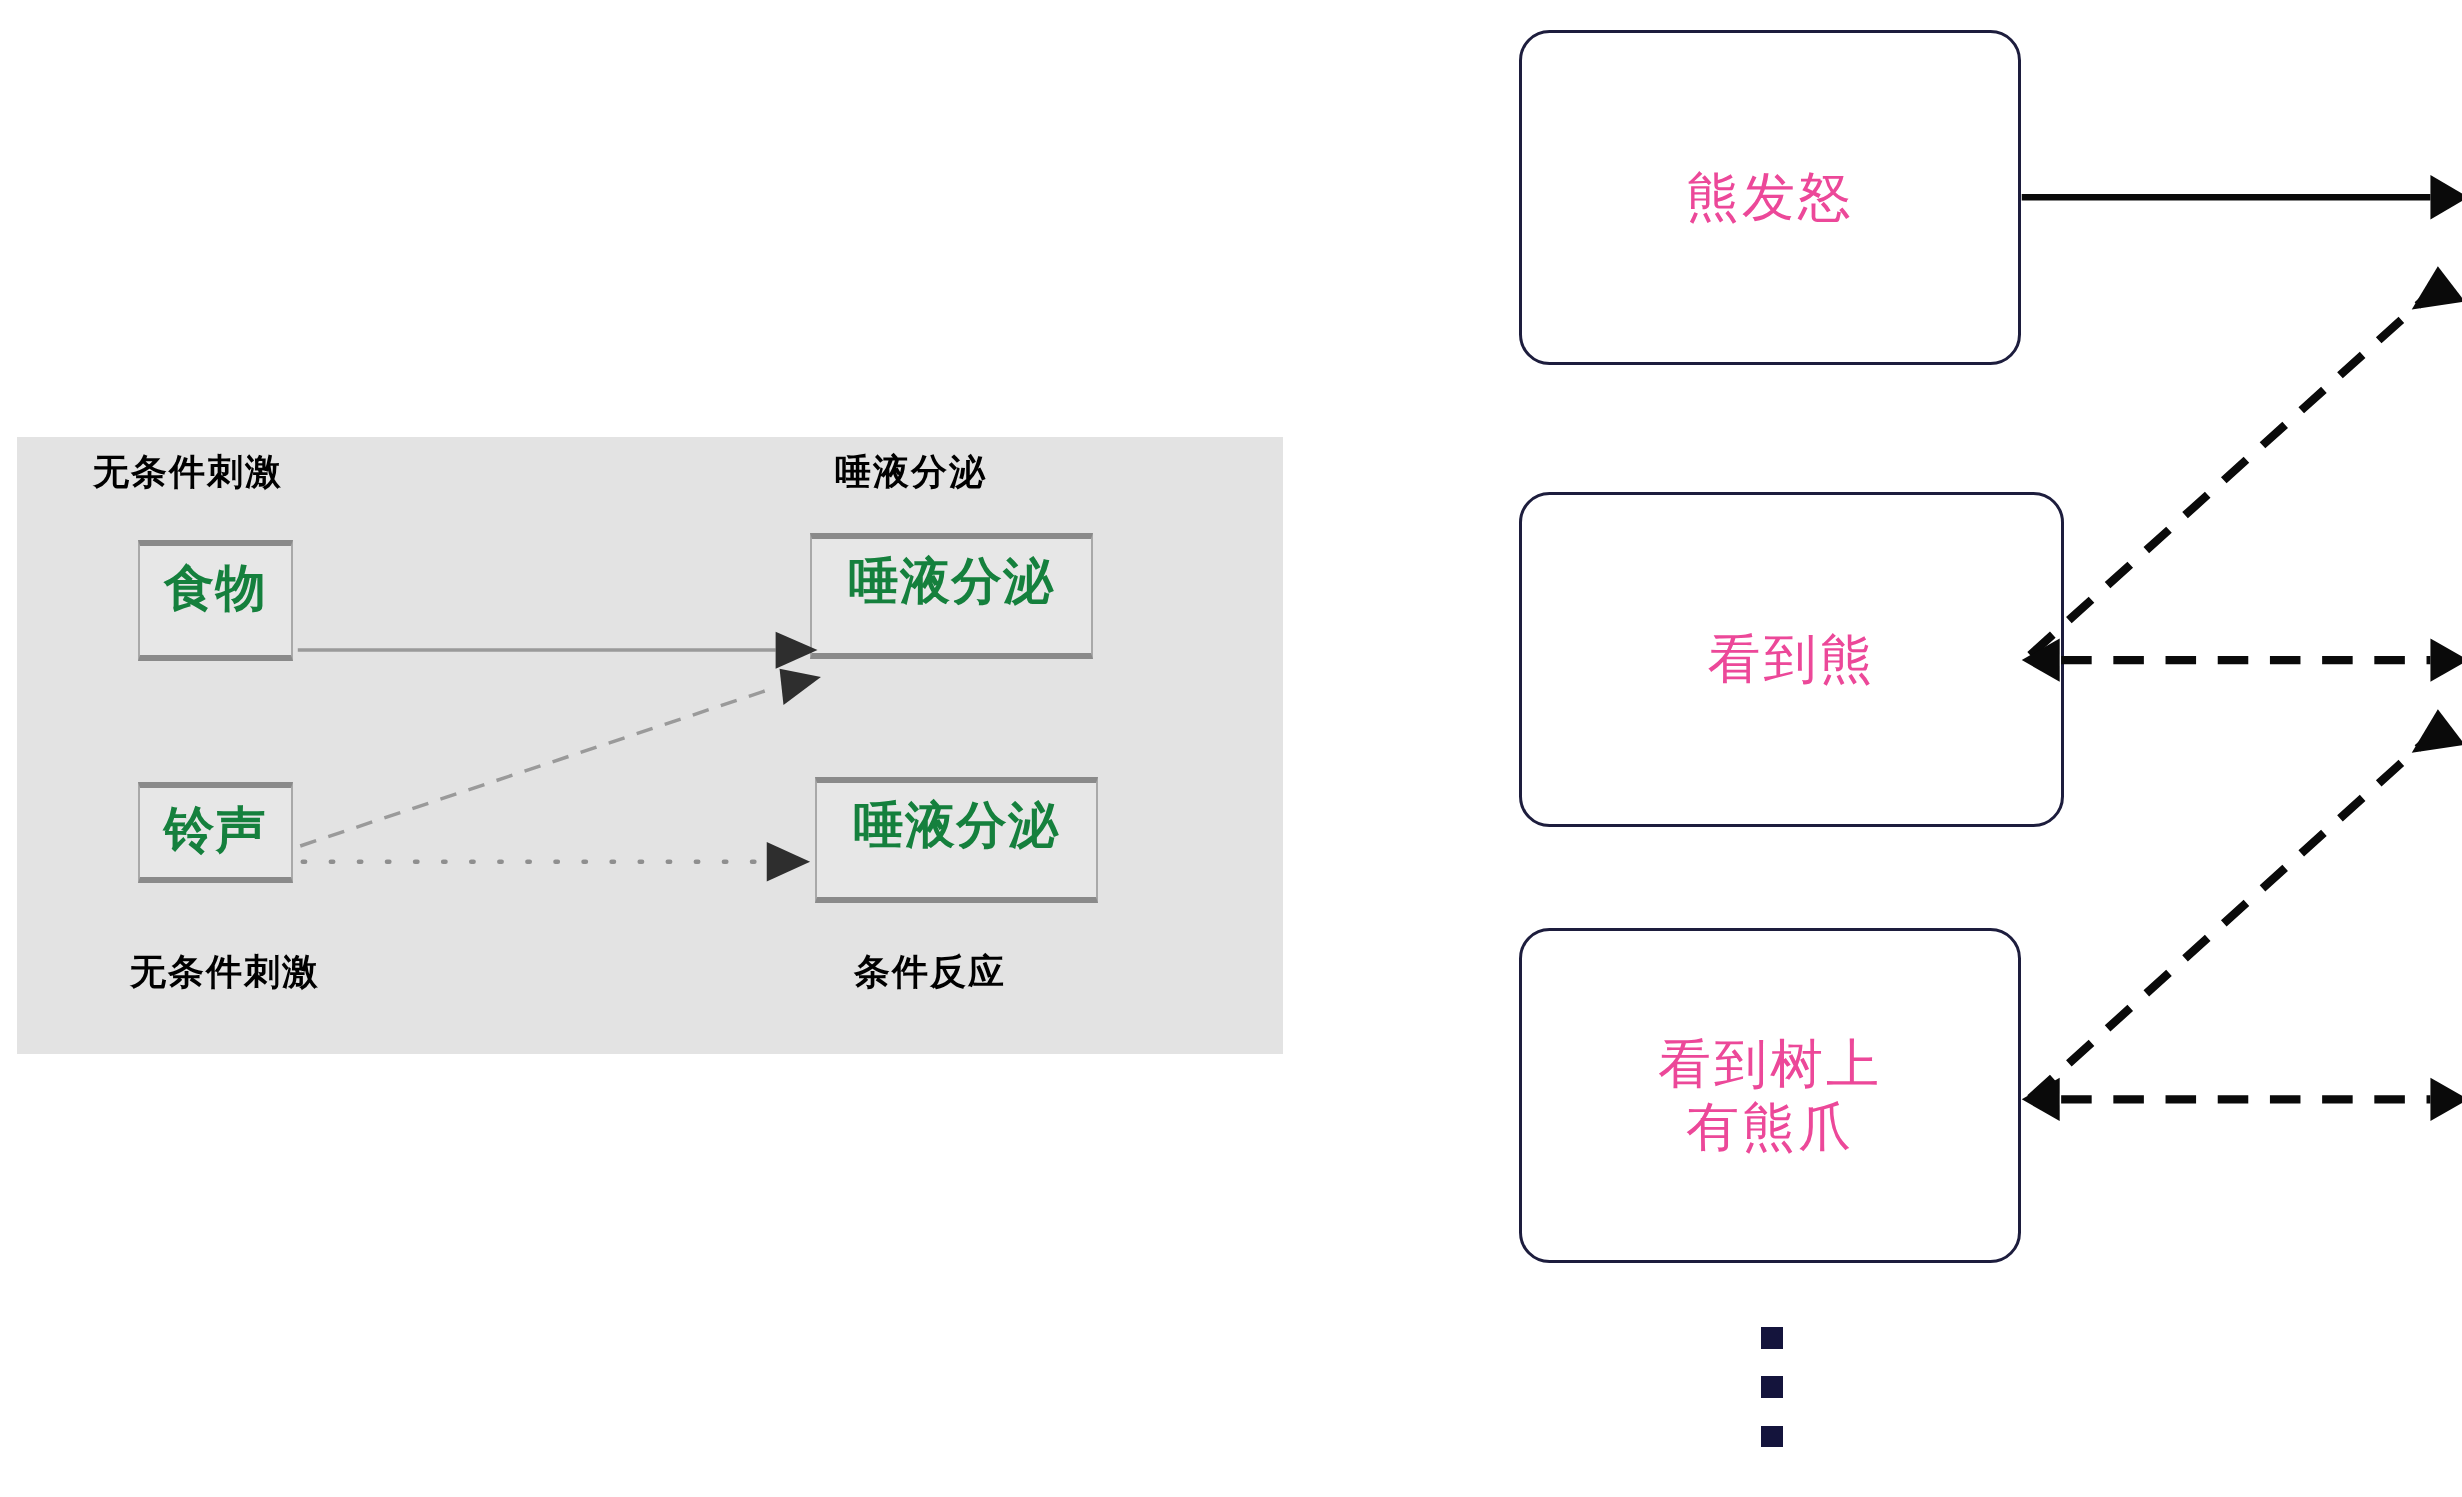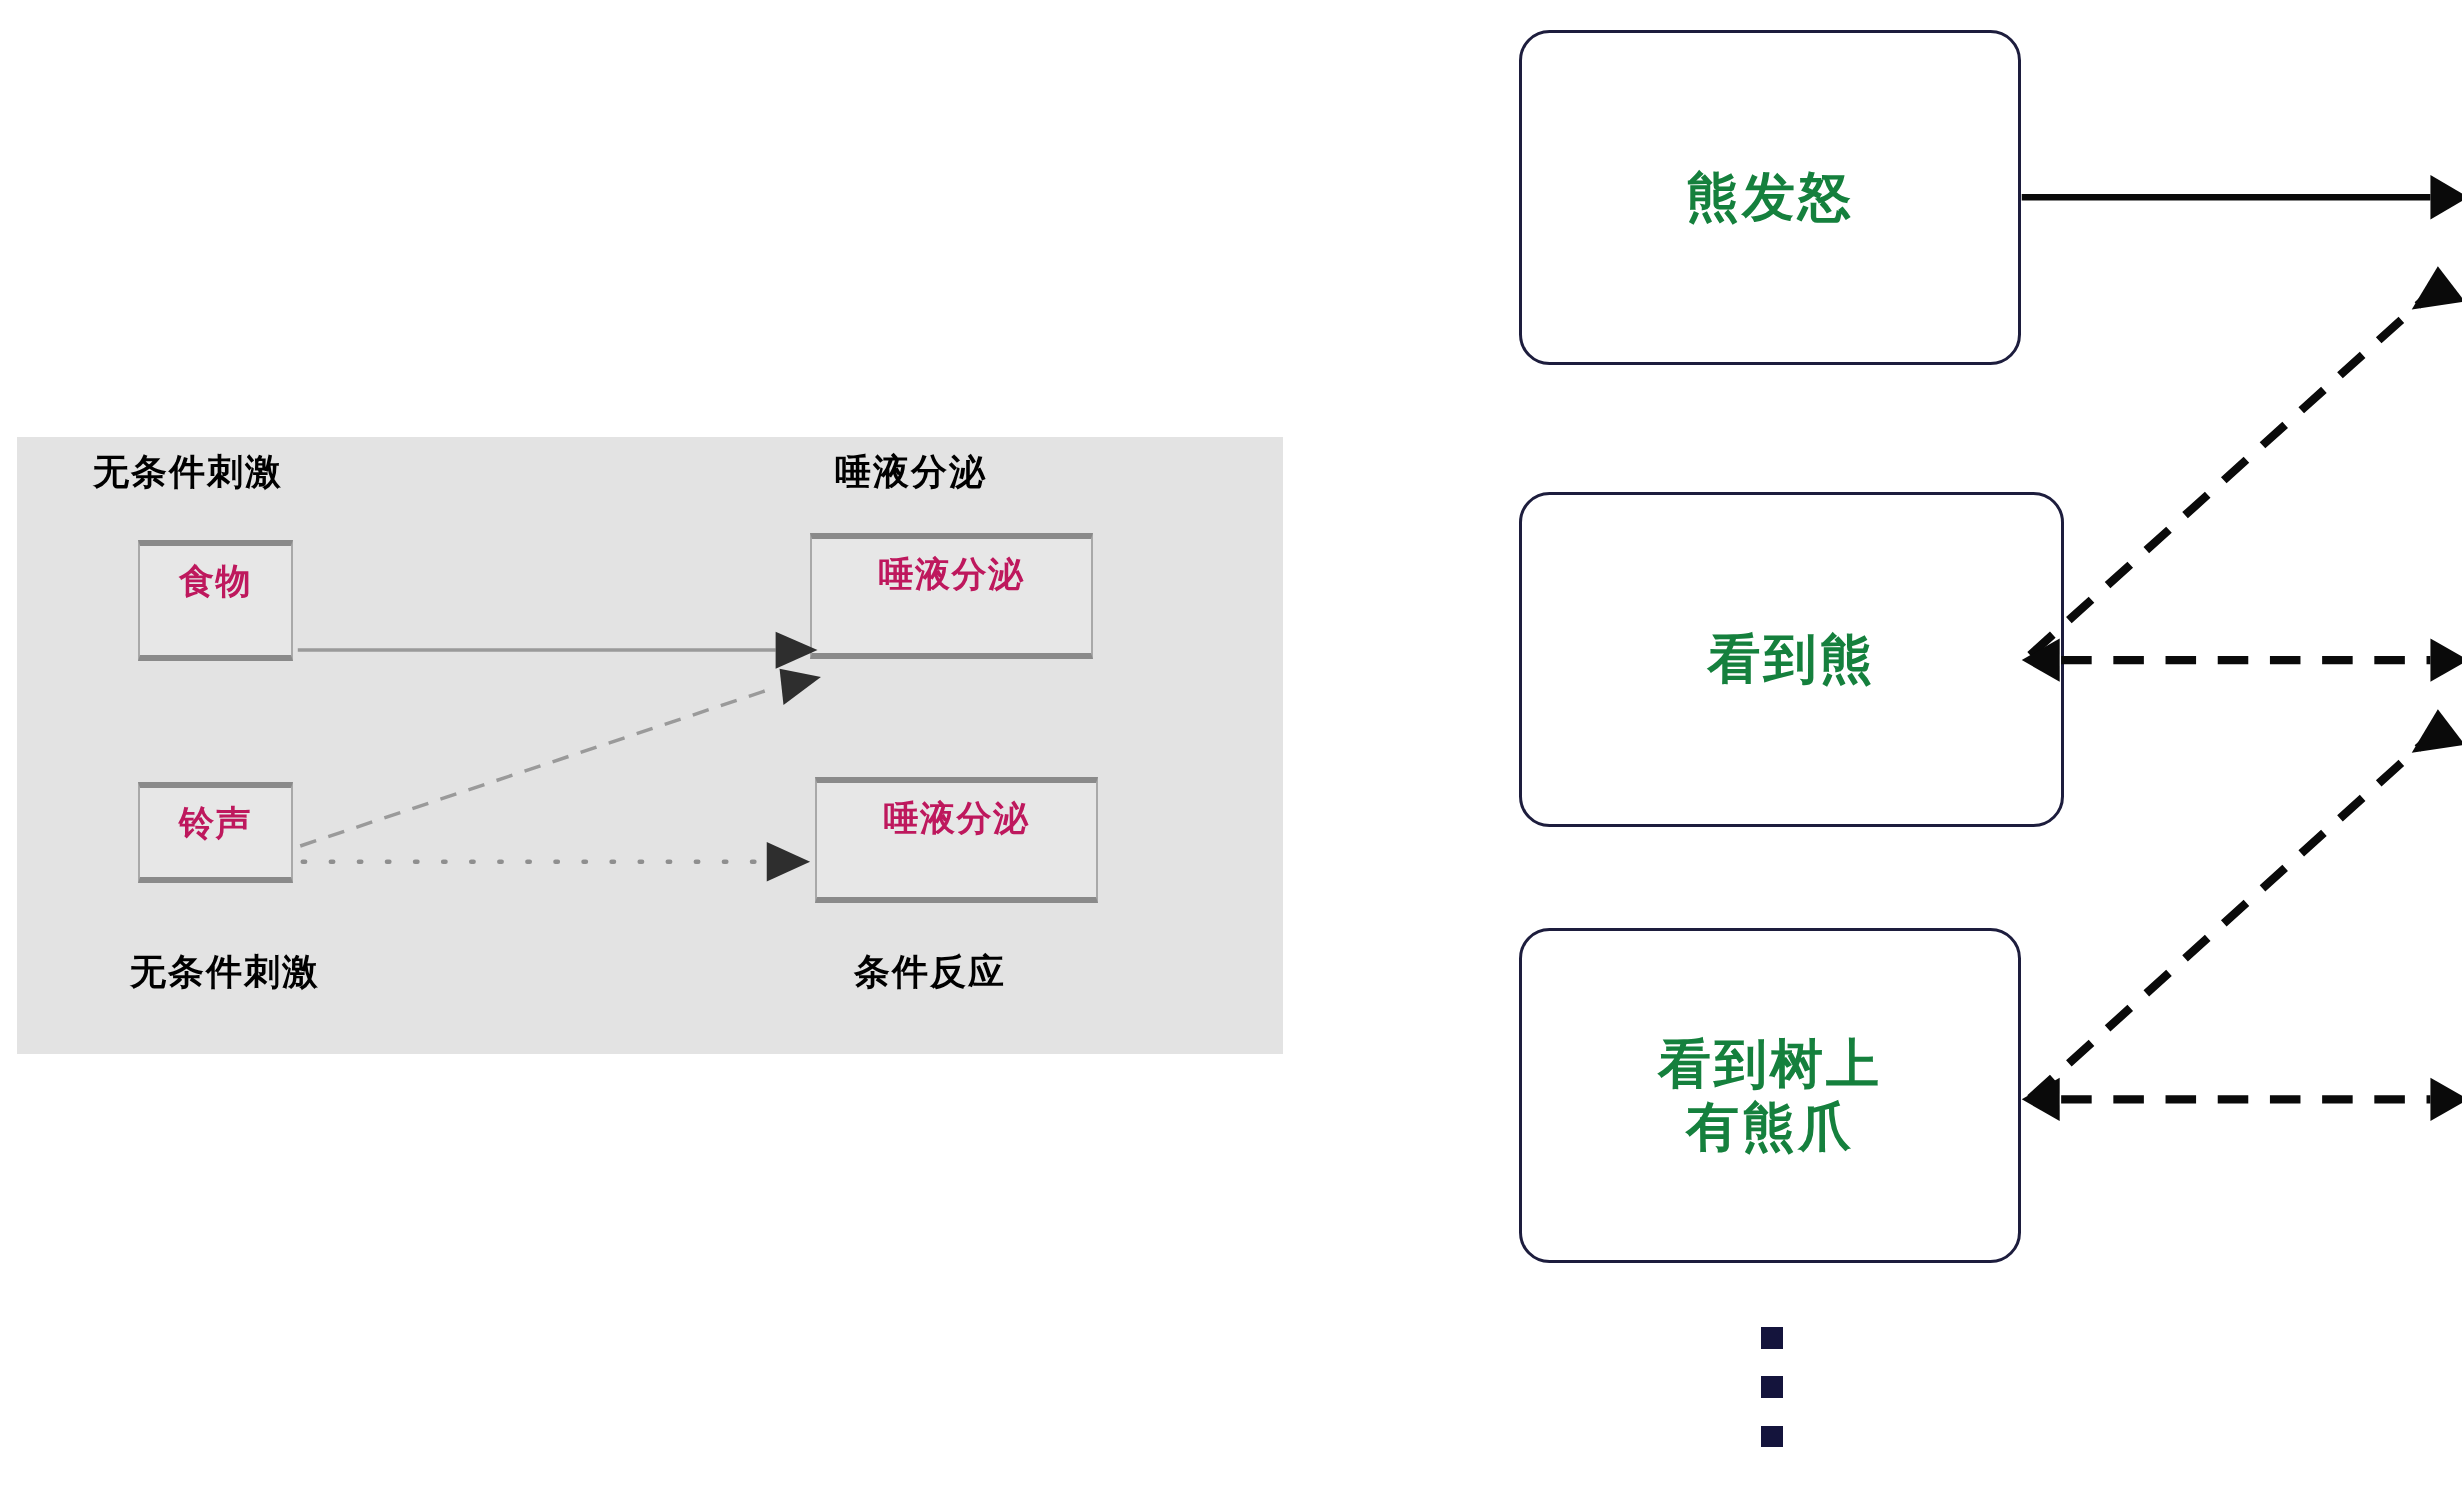--- a/index.html
+++ b/index.html
@@ -48,22 +48,22 @@
     border-right: 2px solid #a9a9a9;
     border-top: 6.4px solid #8a8a8a;
     border-bottom: 6.4px solid #8a8a8a;
     display: flex;
     align-items: flex-start;
     justify-content: center;
   }
   .pv-box > span {
     display: block;
     margin-top: 16.7px;
-    color: #be185d;
-    font-size: 35px;
+    color: #15803d;
+    font-size: 50px;
     font-weight: 700;
     letter-spacing: 1.5px;
     white-space: nowrap;
     line-height: 1;
   }
   #pv-box-food  { left: 121px;  top: 103px;  width: 155px; height: 121px; }
   #pv-box-bell  { left: 121px;  top: 345px;  width: 155px; height: 101px; }
   #pv-box-sal1  { left: 793px; top: 96px;  width: 283px; height: 126px; }
   #pv-box-sal2  { left: 798px; top: 340px;  width: 283px; height: 126px; }
 
@@ -90,23 +90,23 @@
     background: #ffffff;
     border-radius: 30.5px;
     display: flex;
     align-items: center;
     justify-content: center;
     text-align: center;
   }
   .td-box.dark   { border: 3.9px solid #1d1d3d; }
 
   .td-label-cn {
-    color: #15803d;
+    color: #ec4899;
     font-size: 53px;
-    font-weight: 700;
+    font-weight: 400;
     letter-spacing: 3px;
     line-height: 1.18;
     white-space: pre-line;
   }
 
   #td-box-bear-angry { left: 66px;  top: 29.5px;   width: 502px; height: 335px; }
   #td-box-see-bear   { left: 66px;  top: 492px; width: 545px; height: 335px; }
   #td-box-see-claw   { left: 66px;  top: 928px; width: 502px; height: 335px; }
 
   .td-svg {

